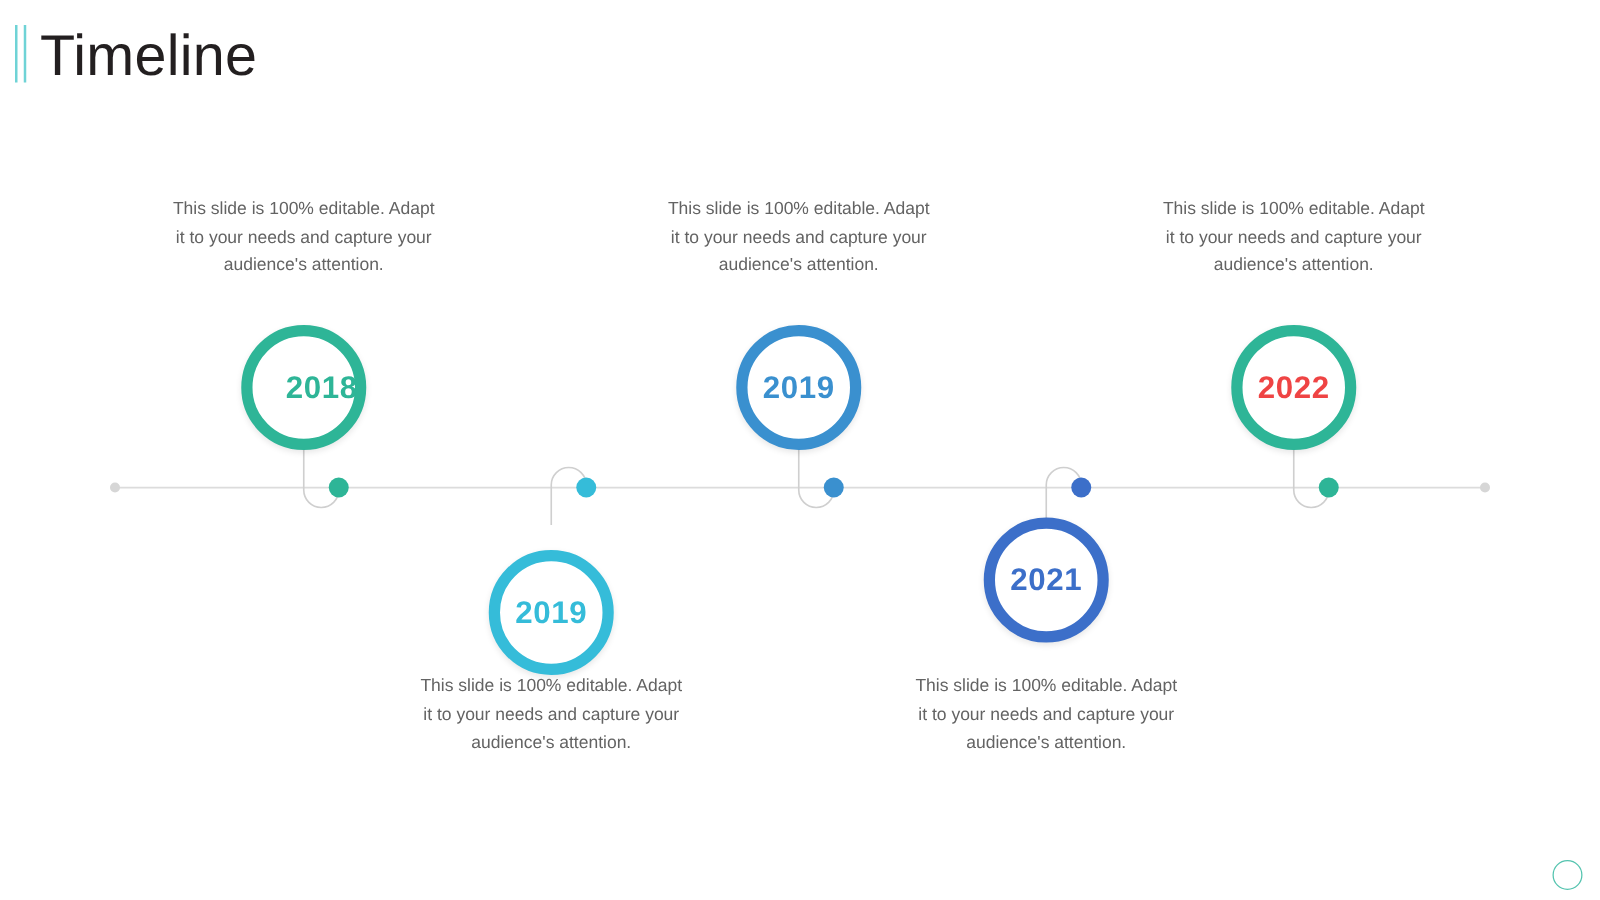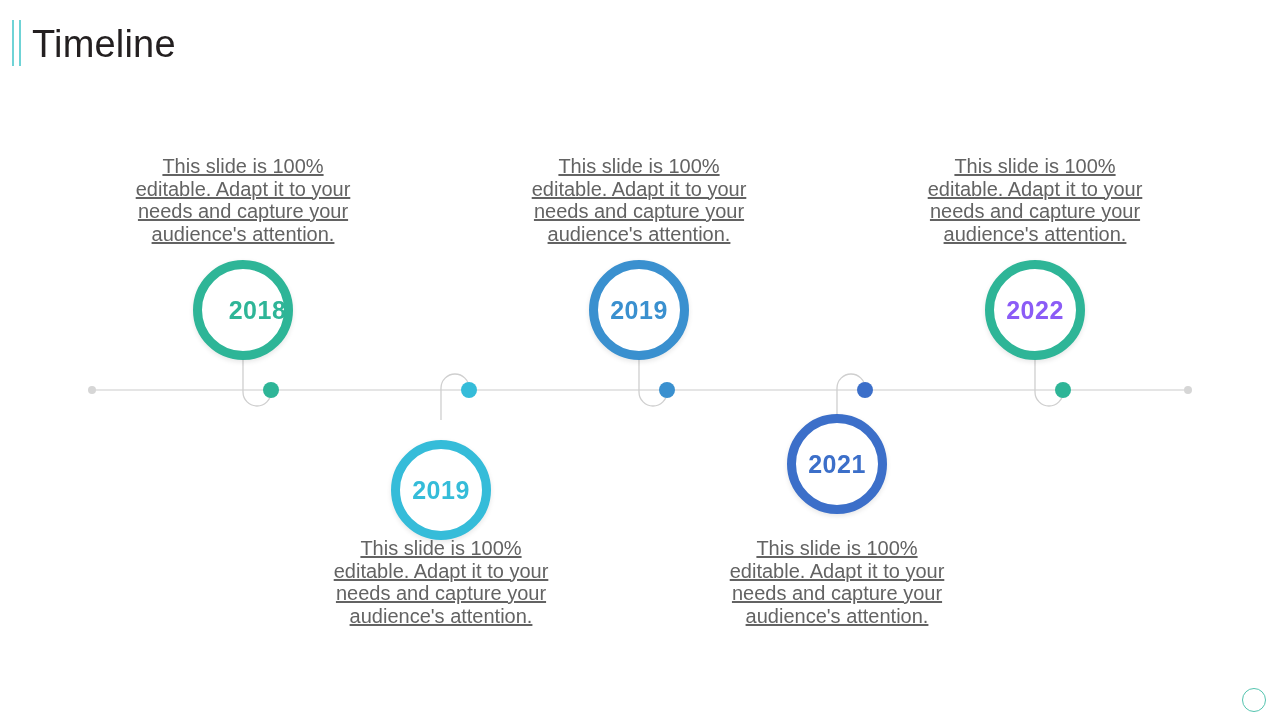--- a/index.html
+++ b/index.html
@@ -35,21 +35,21 @@
     top: 0;
     width: 2px;
     height: 46px;
   }
   #title-accent .bar.b1 { left: 0px; }
   #title-accent .bar.b2 { left: 7px; }
   #page-title {
     position: absolute;
     left: 32px;
     top: 18px;
-    font-size: 38px;
+    font-size: 46px;
     font-weight: 400;
     color: #231f20;
     letter-spacing: 0.2px;
     line-height: 52px;
     white-space: nowrap;
   }
 
   
   #timeline-canvas {
     position: absolute;
@@ -84,24 +84,23 @@
     font-weight: 700;
     letter-spacing: 0.5px;
     line-height: 1;
   }
 
   
   .desc-block {
     position: absolute;
     width: 220px;
     text-align: center;
-    font-size: 20px;
+    font-size: 14px;
     line-height: 22.5px;
     color: #636363;
-    text-decoration: underline;
   }
 
   
   #corner-deco {
     position: absolute;
     right: 14px;
     bottom: 8px;
     width: 22px;
     height: 22px;
     border: 1.5px solid #35b9a0;
@@ -156,19 +155,19 @@
     </div>
     <div class="desc-block" style="left: 529px; top: 155px;">This slide is 100% editable. Adapt it to your needs and capture your audience's attention.</div>
     <div class="milestone" style="left: 787px; top: 414px;">
       <div class="milestone-ring" style="border: 9px solid rgb(60, 111, 201); box-shadow: rgba(0, 0, 0, 0.1) 0px 2px 5px;">
         <div class="milestone-year" style="color: rgb(60, 111, 201);">2021</div>
       </div>
     </div>
     <div class="desc-block" style="left: 727px; top: 537px;">This slide is 100% editable. Adapt it to your needs and capture your audience's attention.</div>
     <div class="milestone" style="left: 985px; top: 260px;">
       <div class="milestone-ring" style="border: 9px solid rgb(46, 181, 151); box-shadow: rgba(0, 0, 0, 0.1) 0px 2px 5px;">
-        <div class="milestone-year" style="color: #8b5cf6;">2022</div>
+        <div class="milestone-year" style="color: #ef4444;">2022</div>
       </div>
     </div>
     <div class="desc-block" style="left: 925px; top: 155px;">This slide is 100% editable. Adapt it to your needs and capture your audience's attention.</div>
   </div>
 
 <div id="corner-deco" style="border-color: rgb(53, 185, 160);"></div>
 
 </body></html>

